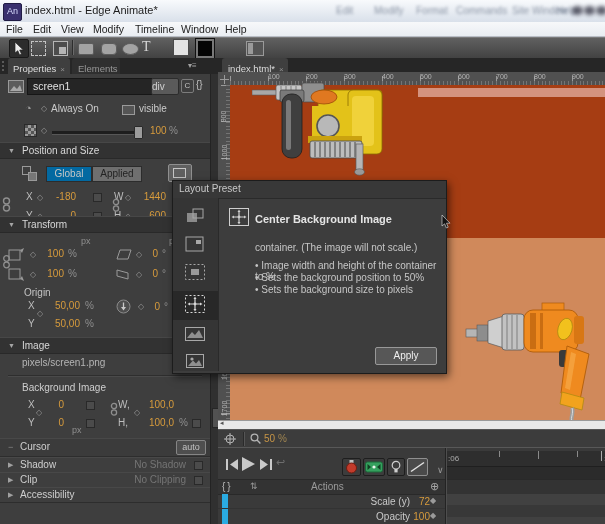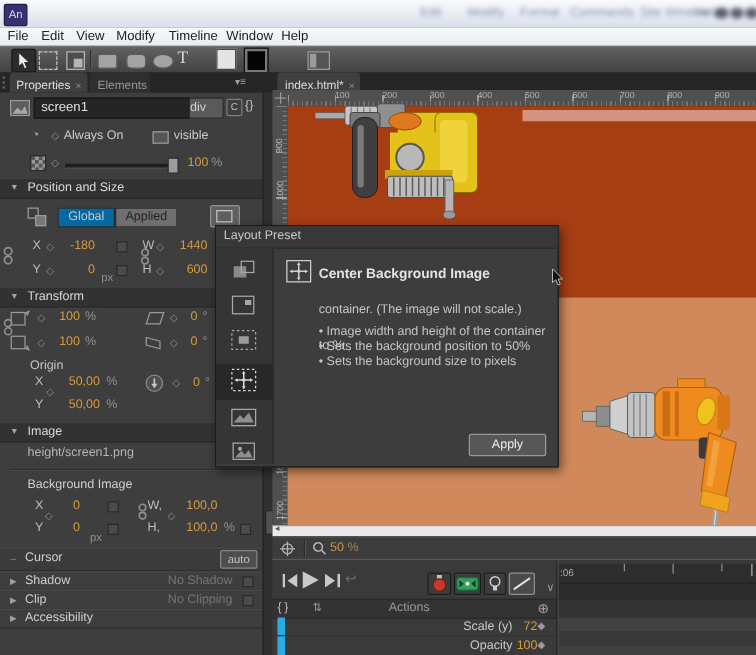--- a/index.html
+++ b/index.html
@@ -63,20 +63,21 @@
   .tlbtn{position:absolute;top:10px;height:16px;background:#3c3c3c;border:1px solid #1e1e1e;border-radius:2px;}
   .stripe{position:absolute;left:228px;width:159px;}
 </style>
 </head>
 <body>
 
 <div id="app">
 
   <div class="abs" id="titlebar">
     <div class="abs" style="left:3px;top:3px;width:17px;height:16px;background:#39306e;border:1px solid #211c45;border-radius:2px;color:#d8dcff;font-size:9px;text-align:center;line-height:15px;">An</div>
+    <div class="abs" style="left:25px;top:4px;font-size:11px;color:#1c1c1c;">index.html - Edge Animate*</div>
     <span class="abs ghost" style="left:336px">Edit</span>
     <span class="abs ghost" style="left:374px">Modify</span>
     <span class="abs ghost" style="left:416px">Format</span>
     <span class="abs ghost" style="left:456px">Commands</span>
     <span class="abs ghost" style="left:512px">Site</span>
     <span class="abs ghost" style="left:532px">Window</span>
     <span class="abs ghost" style="left:556px">Help</span>
     <div class="abs blob" style="left:572px"></div>
     <div class="abs blob" style="left:584px"></div>
     <div class="abs blob" style="left:596px"></div>
@@ -185,21 +186,21 @@
     <span class="abs t9 unit" style="left:169px;top:137px;">px</span>
     <svg class="abs" style="left:2px;top:122px;" width="9" height="18" viewBox="0 0 9 18">
       <circle cx="4.5" cy="5" r="3" fill="none" stroke="#8f8f8f" stroke-width="1.4"></circle>
       <circle cx="4.5" cy="12" r="3" fill="none" stroke="#8f8f8f" stroke-width="1.4"></circle>
     </svg>
     <svg class="abs" style="left:112px;top:124px;" width="8" height="15" viewBox="0 0 8 15">
       <circle cx="4" cy="4" r="2.6" fill="none" stroke="#8f8f8f" stroke-width="1.3"></circle>
       <circle cx="4" cy="10.5" r="2.6" fill="none" stroke="#8f8f8f" stroke-width="1.3"></circle>
     </svg>
 
-    <div class="abs sec" style="top:155px;text-align:center;">
+    <div class="abs sec" style="top:142px;text-align:center;">
       <span class="tri">▼</span>
       <span class="st">Transform</span>
     </div>
     <svg class="abs" style="left:8px;top:174px" width="17" height="13" viewBox="0 0 17 13">
       <rect x="1" y="2" width="11" height="10" fill="none" stroke="#999"></rect>
         <path d="M12,2 L16,0 L14,5 Z" fill="#999"></path>
     </svg>
     <span class="abs dia" style="left:30px;top:177px;">◇</span>
     <span class="abs t10 val" style="left:42px;top:174px;width:22px;text-align:right;">100</span>
     <span class="abs t10 unit" style="left:68px;top:174px;">%</span>
@@ -241,21 +242,21 @@
     <span class="abs t10 val" style="left:150px;top:227px;width:10px;text-align:right;">0</span>
     <span class="abs t10 unit" style="left:164px;top:227px;">°</span>
     <span class="abs t10" style="left:28px;top:244px;">Y</span>
     <span class="abs t10 val" style="left:50px;top:244px;width:30px;text-align:right;">50,00</span>
     <span class="abs t10 unit" style="left:85px;top:244px;">%</span>
 
     <div class="abs sec" style="top:263px;">
       <span class="tri">▼</span>
       <span class="st">Image</span>
     </div>
-    <span class="abs t10" style="left:22px;top:283px;color:#b5b5b5;">height/screen1.png</span>
+    <span class="abs t10" style="left:22px;top:283px;color:#b5b5b5;">pixels/screen1.png</span>
     <div class="abs" style="left:8px;top:301px;width:194px;height:1px;background:#2e2e2e;border-bottom:1px solid #4a4a4a;"></div>
     <span class="abs t10" style="left:22px;top:308px;color:#cfcfcf;">Background Image</span>
     <span class="abs t10" style="left:28px;top:325px;">X</span>
     <span class="abs t10 val" style="left:50px;top:325px;width:14px;text-align:right;">0</span>
     <span class="abs t9 unit" style="left:72px;top:326px;">px</span>
     <div class="abs chk" style="left:86px;top:327px;"></div>
     <span class="abs t10" style="left:118px;top:325px;">W,</span>
     <span class="abs t10 val" style="left:146px;top:325px;width:28px;text-align:right;">100,0</span>
     <span class="abs dia" style="left:36px;top:335px;">◇</span>
     <span class="abs dia" style="left:134px;top:335px;">◇</span>

